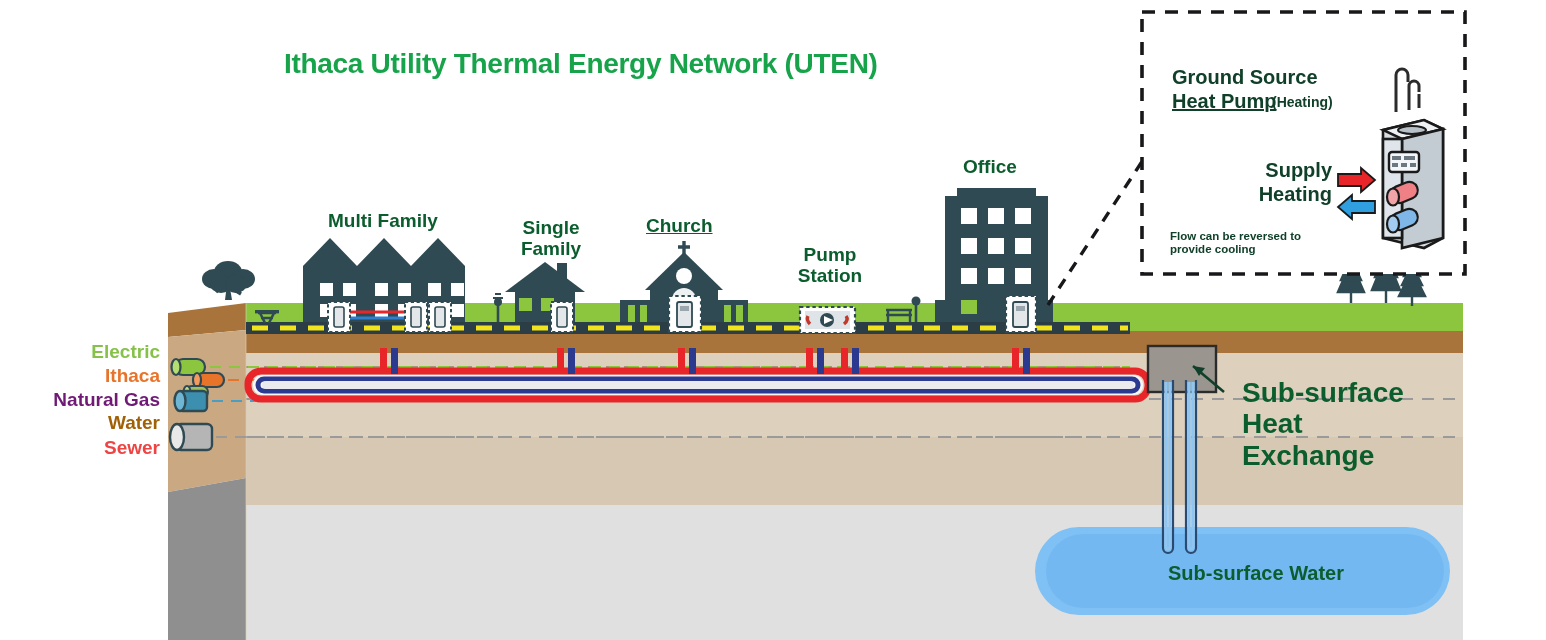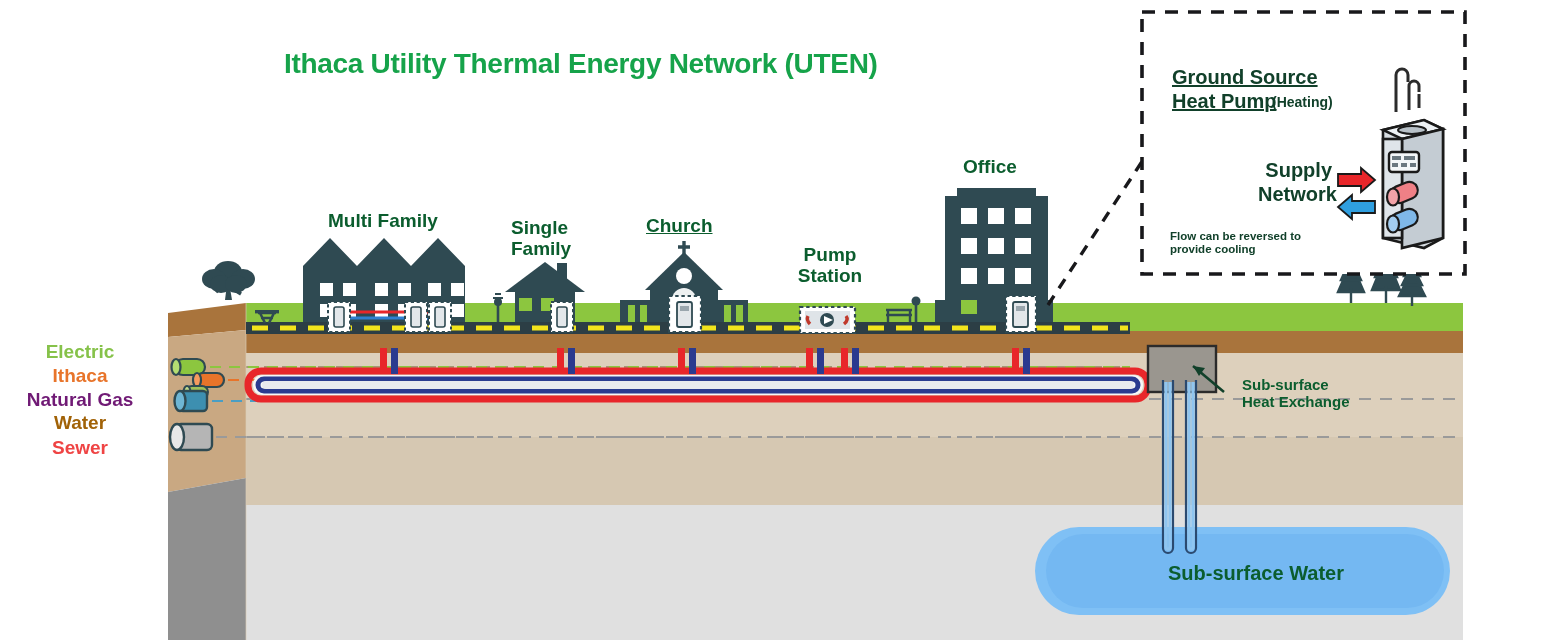--- a/index.html
+++ b/index.html
@@ -4,21 +4,21 @@
 <style>
   html,body{margin:0;padding:0;background:#ffffff;}
   body{width:1546px;height:640px;position:relative;overflow:hidden;
        font-family:"Liberation Sans", sans-serif;}
   .stage{position:absolute;left:0;top:0;width:1546px;height:640px;}
   .lbl{position:absolute;color:#0b5d2e;font-weight:bold;line-height:1.12;}
   .lbl.dk{color:#11402a;}
   #title{left:284px;top:48px;width:760px;font-size:28px;color:#16a34a;
          letter-spacing:-0.3px;}
   #lg-electric,#lg-cable,#lg-gas,#lg-water,#lg-sewer{
-    position:absolute;text-align:center;width:160px;font-size:19px;font-weight:bold;right:1386px;}
+    position:absolute;text-align:right;width:160px;font-size:19px;font-weight:bold;right:1386px;}
   #lg-electric{top:341px;color:#86c24a;}
   #lg-cable{top:365px;color:#e8742a;}
   #lg-gas{top:389px;color:#701a75;}
   #lg-water{top:412px;color:#a16207;}
   #lg-sewer{top:437px;color:#ef4444;}
   svg{position:absolute;left:0;top:0;}
 </style>
 </head>
 <body>
 
@@ -351,34 +351,34 @@
 
 <div class="lbl" id="title">Ithaca Utility Thermal Energy Network (UTEN)</div>
 
 <div id="lg-electric">Electric</div>
 <div id="lg-cable">Ithaca</div>
 <div id="lg-gas">Natural Gas</div>
 <div id="lg-water">Water</div>
 <div id="lg-sewer">Sewer</div>
 
 <div class="lbl" style="left:328px;top:210px;font-size:19px;">Multi Family</div>
-<div class="lbl" style="left:511px;top:217px;font-size:19px;width:80px;white-space:pre-line;text-align:left;">Single
+<div class="lbl" style="left:511px;top:217px;font-size:19px;width:80px;white-space:pre-line;text-align:center;">Single
 Family</div>
 <div class="lbl" style="left:646px;top:215px;font-size:19px;text-decoration:underline;">Church</div>
 <div class="lbl" style="left:790px;top:244px;font-size:19px;width:80px;white-space:pre-line;text-align:center;">Pump
 Station</div>
 <div class="lbl" style="left:963px;top:156px;font-size:19px;">Office</div>
 
-<div class="lbl" style="left:1242px;top:377px;font-size:15px;width:190px;white-space:pre-line;">Sub-surface
+<div class="lbl" style="left:1242px;top:377px;font-size:28px;width:190px;white-space:pre-line;">Sub-surface
 Heat Exchange</div>
 <div class="lbl" style="left:1168px;top:562px;font-size:20px;">Sub-surface Water</div>
 
-<div class="lbl dk" style="left:1172px;top:66px;font-size:20px;text-decoration:underline;">Ground Source</div>
+<div class="lbl dk" style="left:1172px;top:66px;font-size:20px;">Ground Source</div>
 <div class="lbl dk" style="left:1172px;top:90px;font-size:20px;text-decoration:underline;">Heat Pump</div>
 <div class="lbl dk" style="left:1272px;top:95px;font-size:14px;">(Heating)</div>
 
 <div class="lbl dk" style="left:1264px;top:159px;font-size:20px;text-align:right;width:68px;">Supply</div>
-<div class="lbl dk" style="left:1258px;top:183px;font-size:20px;text-align:right;width:74px;">Network</div>
+<div class="lbl dk" style="left:1258px;top:183px;font-size:20px;text-align:right;width:74px;">Heating</div>
 
 <div class="lbl dk" style="left:1170px;top:230px;font-size:11.5px;">Flow can be reversed to</div>
 <div class="lbl dk" style="left:1170px;top:243px;font-size:11.5px;">provide cooling</div>
 
 </div>
 
 </body></html>

